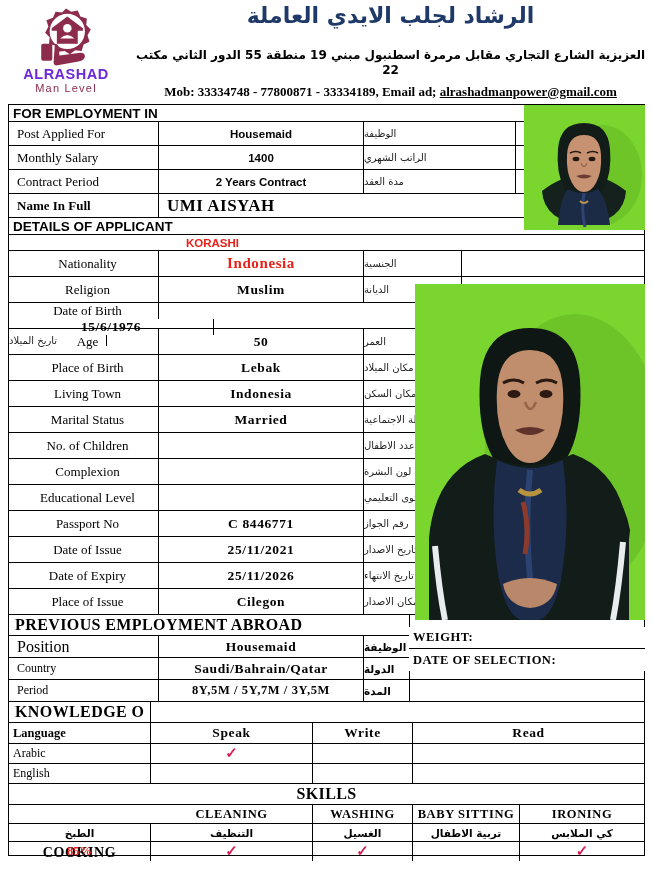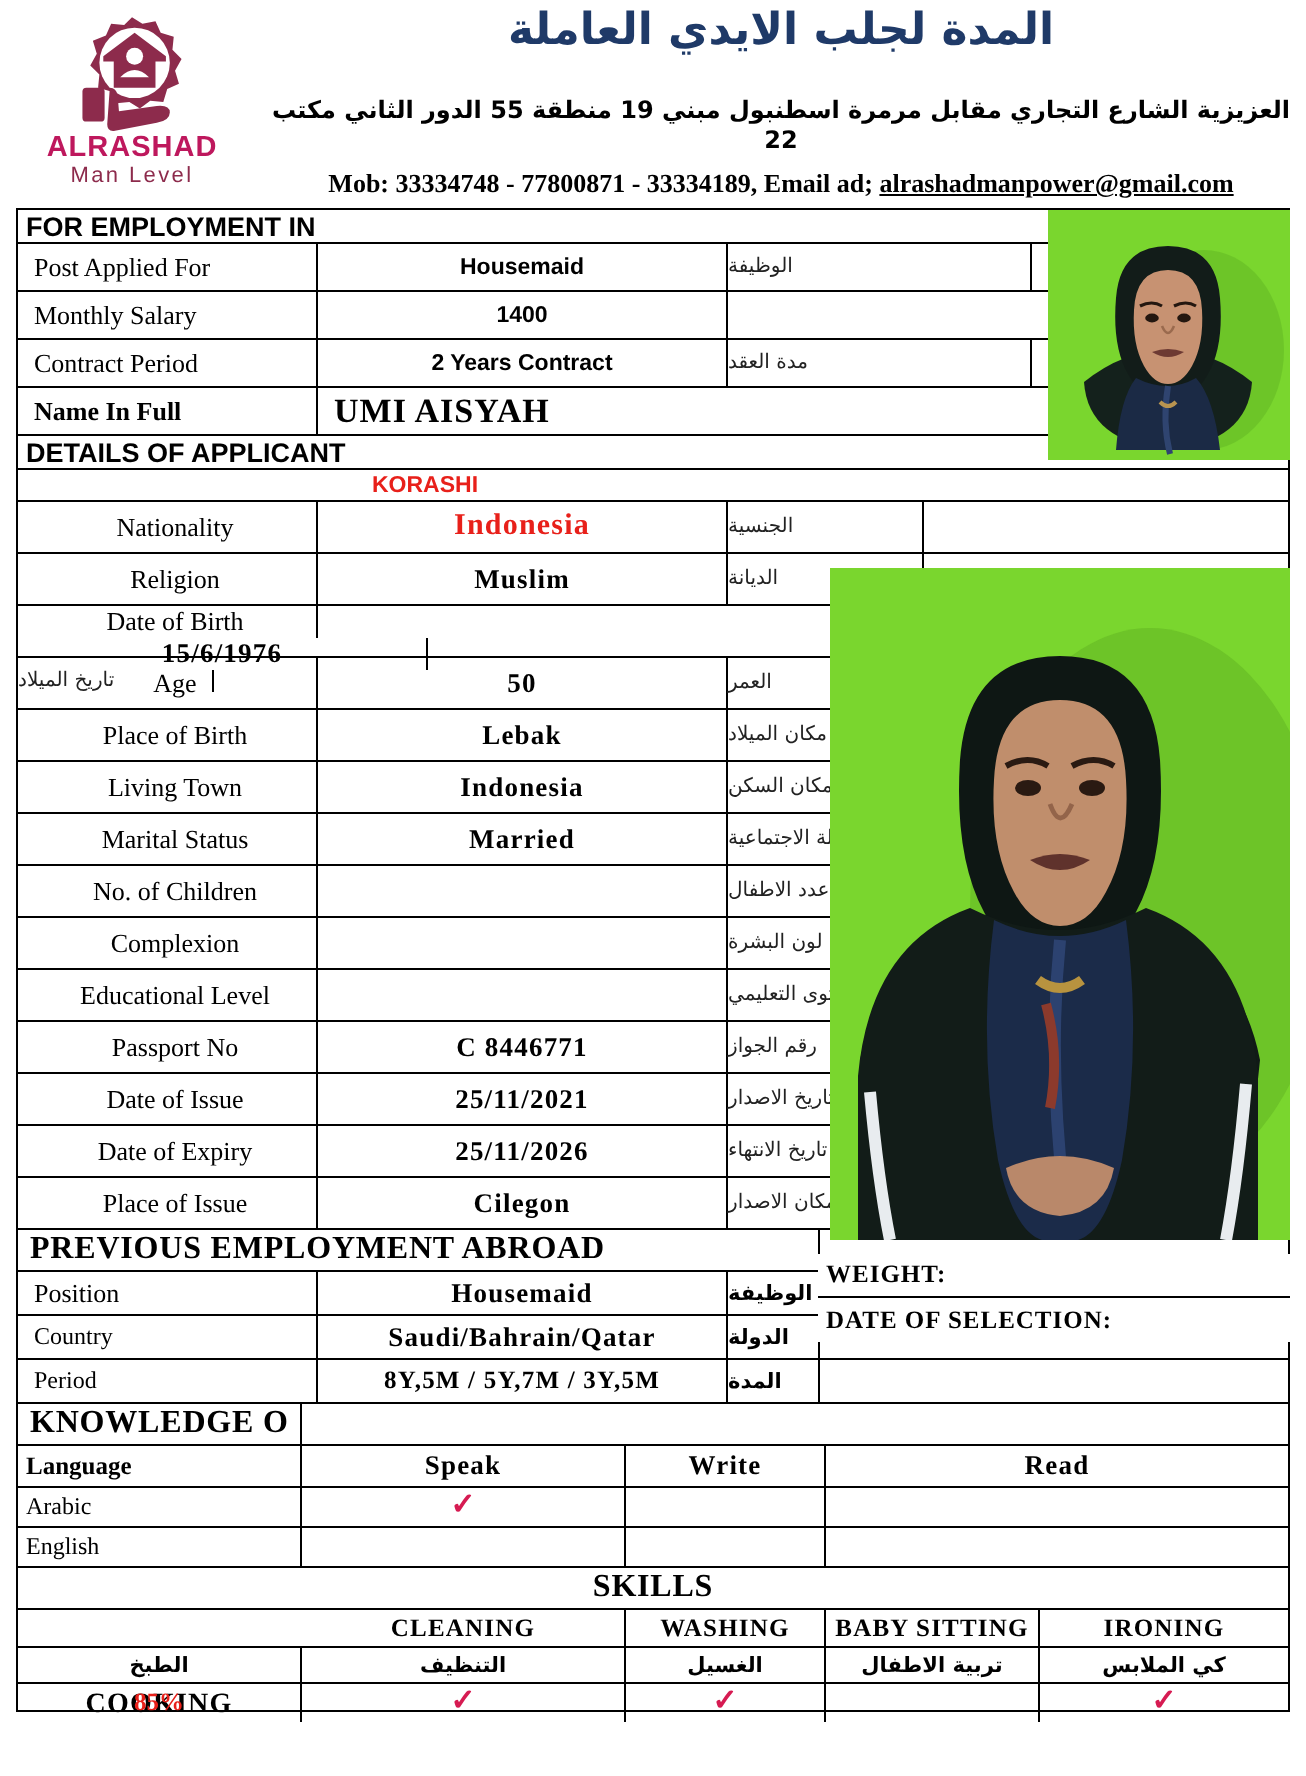--- a/index.html
+++ b/index.html
@@ -17,21 +17,21 @@
   
   .header{position:relative;height:104px;width:653px;}
   .logo{
     position:absolute;left:14px;top:6px;width:104px;height:94px;
     display:flex;flex-direction:column;align-items:center;justify-content:flex-start;
   }
   .logo-mark{width:66px;height:60px;position:relative;}
   .logo-name{
     font-family:"Liberation Sans", sans-serif;
     font-weight:bold;font-size:14.5px;letter-spacing:.5px;
-    color:#be185d;line-height:1.05;margin-top:1px;
+    color:#6d28d9;line-height:1.05;margin-top:1px;
   }
   .logo-sub{
     font-family:"Liberation Sans", sans-serif;
     font-size:11px;letter-spacing:1.2px;color:#8d2b4c;line-height:1.2;
   }
   .hdr-title{
     position:absolute;left:128px;top:2px;width:525px;
     text-align:center;
     direction:rtl;
     font-family:"DejaVu Sans", sans-serif;
@@ -139,21 +139,21 @@
           <circle cx="52" cy="34" r="6.5" fill="#ffffff"></circle>
           <path d="M41 50 q11 -11 22 0 z" fill="#ffffff"></path>
           <rect x="12" y="58" width="17" height="26" rx="3" fill="#8d2b4c"></rect>
           <path d="M33 58 q5 0 6 6 l1 12 l29 -4 q10 -1 10 5 q0 6 -10 8 l-32 6 q-6 1 -6 -5 z" fill="#8d2b4c"></path>
         </svg>
       </div>
       <div class="logo-name">ALRASHAD</div>
       <div class="logo-sub">Man Level</div>
     </div>
 
-    <div class="hdr-title">المدة لجلب الايدي العاملة</div>
+    <div class="hdr-title">الرشاد لجلب الايدي العاملة</div>
     <div class="hdr-addr">العزيزية الشارع التجاري مقابل مرمرة اسطنبول مبني 19 منطقة 55 الدور الثاني مكتب 22</div>
     <div class="hdr-contact">
       <span>Mob: 33334748 - 77800871 - 33334189, Email ad; </span><span class="mail">alrashadmanpower@gmail.com</span>
     </div>
   </div>
 
   <div class="frame">
 
     <div class="row" style="height:17px;">
       <div class="cell band" style="width:100%;border-right:none;">FOR EMPLOYMENT IN</div>
@@ -161,20 +161,21 @@
 
     <div class="row" style="height:24px;">
       <div class="cell lbl cA">Post Applied For</div>
       <div class="cell val cB">Housemaid</div>
       <div class="cell ar" style="width:152px;">الوظيفة</div>
       <div class="cell cD"></div>
     </div>
     <div class="row" style="height:24px;">
       <div class="cell lbl cA">Monthly Salary</div>
       <div class="cell val cB">1400</div>
+      <div class="cell ar" style="width:152px;">الراتب الشهري</div>
       <div class="cell cD"></div>
     </div>
     <div class="row" style="height:24px;">
       <div class="cell lbl cA">Contract Period</div>
       <div class="cell val cB">2 Years Contract</div>
       <div class="cell ar" style="width:152px;">مدة العقد</div>
       <div class="cell cD"></div>
     </div>
 
     <div class="row" style="height:24px;">
@@ -274,21 +275,21 @@
       <div class="cell ar" style="width:98px;">مكان الاصدار</div>
       <div class="cell cD"></div>
     </div>
 
     <div class="row" style="height:21px;gap:14px;">
       <div class="cell band-serif" style="width:401px;">PREVIOUS EMPLOYMENT ABROAD</div>
       <div class="cell cD"></div>
     </div>
 
     <div class="row" style="height:22px;">
-      <div class="cell lbl cA" style="font-size:13px;">Position</div>
+      <div class="cell lbl cA" style="font-size:16px;">Position</div>
       <div class="cell val-serif cB">Housemaid</div>
       <div class="cell ar ar-b" style="width:46px;">الوظيفة</div>
       <div class="cell cD"></div>
     </div>
     <div class="row" style="height:22px;">
       <div class="cell lbl cA" style="font-size:12px;">Country</div>
       <div class="cell val-serif cB">Saudi/Bahrain/Qatar</div>
       <div class="cell ar ar-b" style="width:46px;">الدولة</div>
       <div class="cell cD"></div>
     </div>

